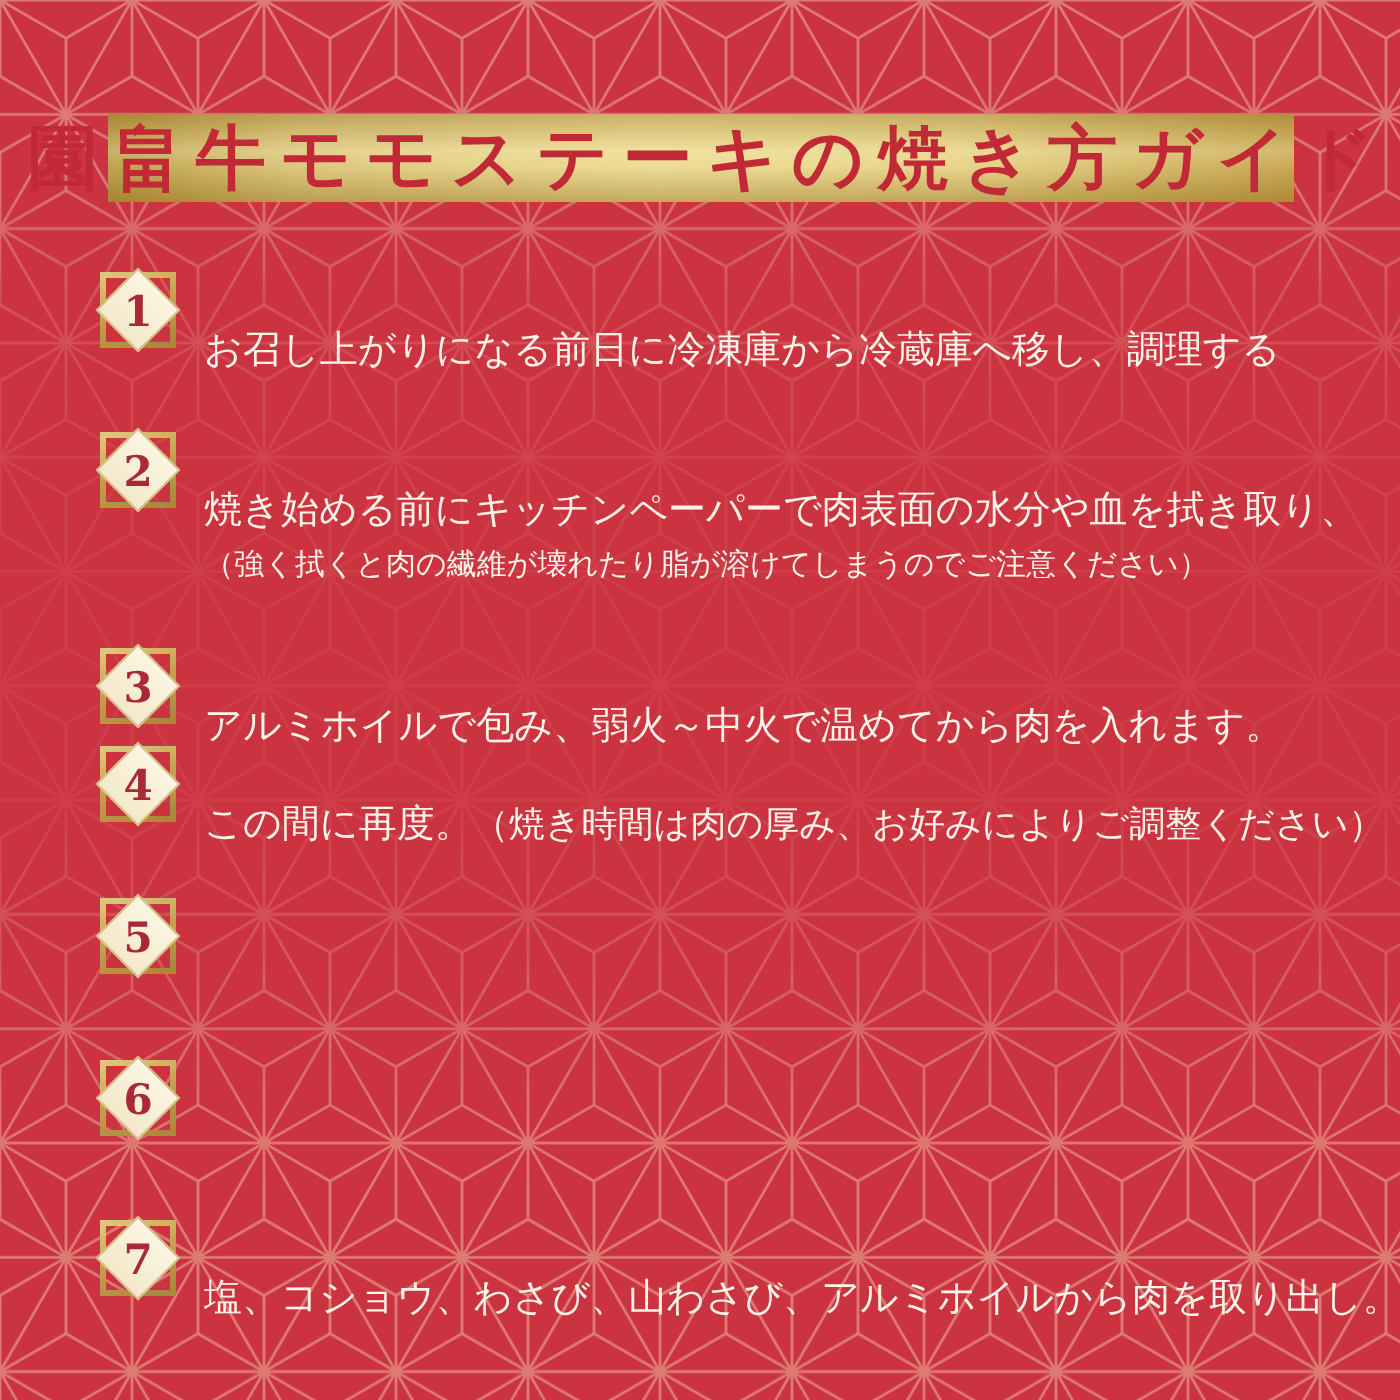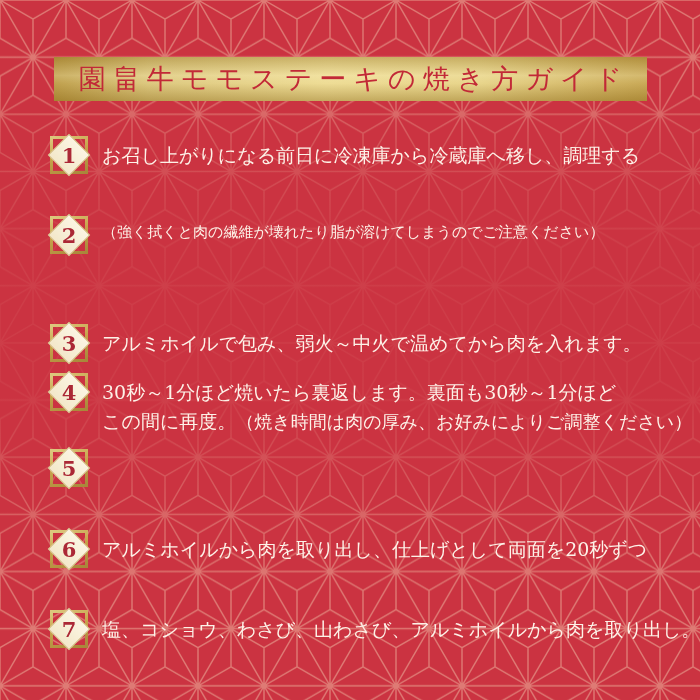--- a/index.html
+++ b/index.html
@@ -30,21 +30,21 @@
   .content { position: absolute; left: 0; top: 0; width: 700px; height: 700px; z-index: 2; }
 
   .banner {
     position: absolute; left: 54px; top: 57px; width: 593px; height: 44px;
     display: flex; align-items: center; justify-content: center;
     background:
       linear-gradient(180deg, rgba(140,106,30,0.35) 0%, rgba(255,248,205,0.28) 42%, rgba(255,248,205,0.10) 60%, rgba(140,106,30,0.42) 100%),
       linear-gradient(92deg, #b8963f 0%, #d9c276 16%, #ecd98f 46%, #e5d083 72%, #c3a049 100%);
   }
   .banner-title {
-    font-size: 27px; font-weight: normal; color: #c22937;
+    font-size: 35px; font-weight: bold; color: #c22937;
     letter-spacing: 7px; text-indent: 7px; white-space: nowrap;
   }
 
   .step { position: absolute; left: 50px; right: 34px; display: flex; gap: 14px; }
   .s1 { top: 140px; } .s2 { top: 220px; } .s3 { top: 328px; } .s4 { top: 377px; }
   .s5 { top: 453px; } .s6 { top: 534px; } .s7 { top: 614px; }
 
   .badge { position: relative; width: 38px; height: 38px; flex: 0 0 38px; margin-top: -4px; }
   .badge-square {
     position: absolute; left: 0; top: 0; width: 32px; height: 32px;
@@ -56,25 +56,25 @@
     transform: rotate(45deg);
     background: linear-gradient(180deg, #fbf5e3 0%, #f3e8ca 100%);
     border: 1px solid rgba(185,152,70,0.55);
     box-sizing: border-box;
   }
   .badge-num {
     position: absolute; inset: 0; display: flex; align-items: center; justify-content: center;
     font-size: 21px; font-weight: bold; color: #ab2836;
   }
 
-  .step-text { color: #fdf2e8; font-size: 19px; line-height: 29px; padding-top: 1px; }
+  .step-text { color: #fdf2e8; font-size: 19px; line-height: 29px; padding-top: 1px; margin-top: 20px; }
   .line { display: block; white-space: nowrap; }
   .line-wrap { display: block; white-space: nowrap; }
   .note-inline { font-size: 18px; white-space: nowrap; }
-  .note-block { display: block; font-size: 15px; line-height: 25px; white-space: nowrap; font-family: Liberation Mono, monospace; }
+  .note-block { display: block; font-size: 15px; line-height: 25px; white-space: nowrap; }
 </style>
 </head>
 <body>
 
 <svg class="bg-svg" width="700" height="700" aria-hidden="true">
   <defs>
     <pattern id="asanoha" width="66" height="114.3" patternUnits="userSpaceOnUse">
       <path fill="none" stroke="#de7a74" stroke-width="1.4" d="
         M0 0H66 M-33 57.2H99 M0 114.3H66
         M0 0L33 57.2 M66 0L33 57.2 M66 0L99 57.2 M0 0L-33 57.2
@@ -109,20 +109,21 @@
     </div>
   </div>
 
   <div class="step s2">
     <div class="badge">
       <div class="badge-square"></div>
       <div class="badge-diamond"></div>
       <div class="badge-num">2</div>
     </div>
     <div class="step-text">
+      <span class="line">焼き始める前にキッチンペーパーで肉表面の水分や血を拭き取り、</span>
       <span class="note-block">（強く拭くと肉の繊維が壊れたり脂が溶けてしまうのでご注意ください）</span>
     </div>
   </div>
 
   <div class="step s3">
     <div class="badge">
       <div class="badge-square"></div>
       <div class="badge-diamond"></div>
       <div class="badge-num">3</div>
     </div>
@@ -131,21 +132,20 @@
     </div>
   </div>
 
   <div class="step s4">
     <div class="badge">
       <div class="badge-square"></div>
       <div class="badge-diamond"></div>
       <div class="badge-num">4</div>
     </div>
     <div class="step-text">
-      <span class="line">30秒～1分ほど焼いたら裏返します。裏面も30秒～1分ほど</span>
       <span class="line-wrap"><span>この間に再度。</span><span class="note-inline">（焼き時間は肉の厚み、お好みによりご調整ください）</span></span>
     </div>
   </div>
 
   <div class="step s5">
     <div class="badge">
       <div class="badge-square"></div>
       <div class="badge-diamond"></div>
       <div class="badge-num">5</div>
     </div>
@@ -153,21 +153,20 @@
     </div>
   </div>
 
   <div class="step s6">
     <div class="badge">
       <div class="badge-square"></div>
       <div class="badge-diamond"></div>
       <div class="badge-num">6</div>
     </div>
     <div class="step-text">
-      <span class="line">アルミホイルから肉を取り出し、仕上げとして両面を20秒ずつ</span>
     </div>
   </div>
 
   <div class="step s7">
     <div class="badge">
       <div class="badge-square"></div>
       <div class="badge-diamond"></div>
       <div class="badge-num">7</div>
     </div>
     <div class="step-text">

